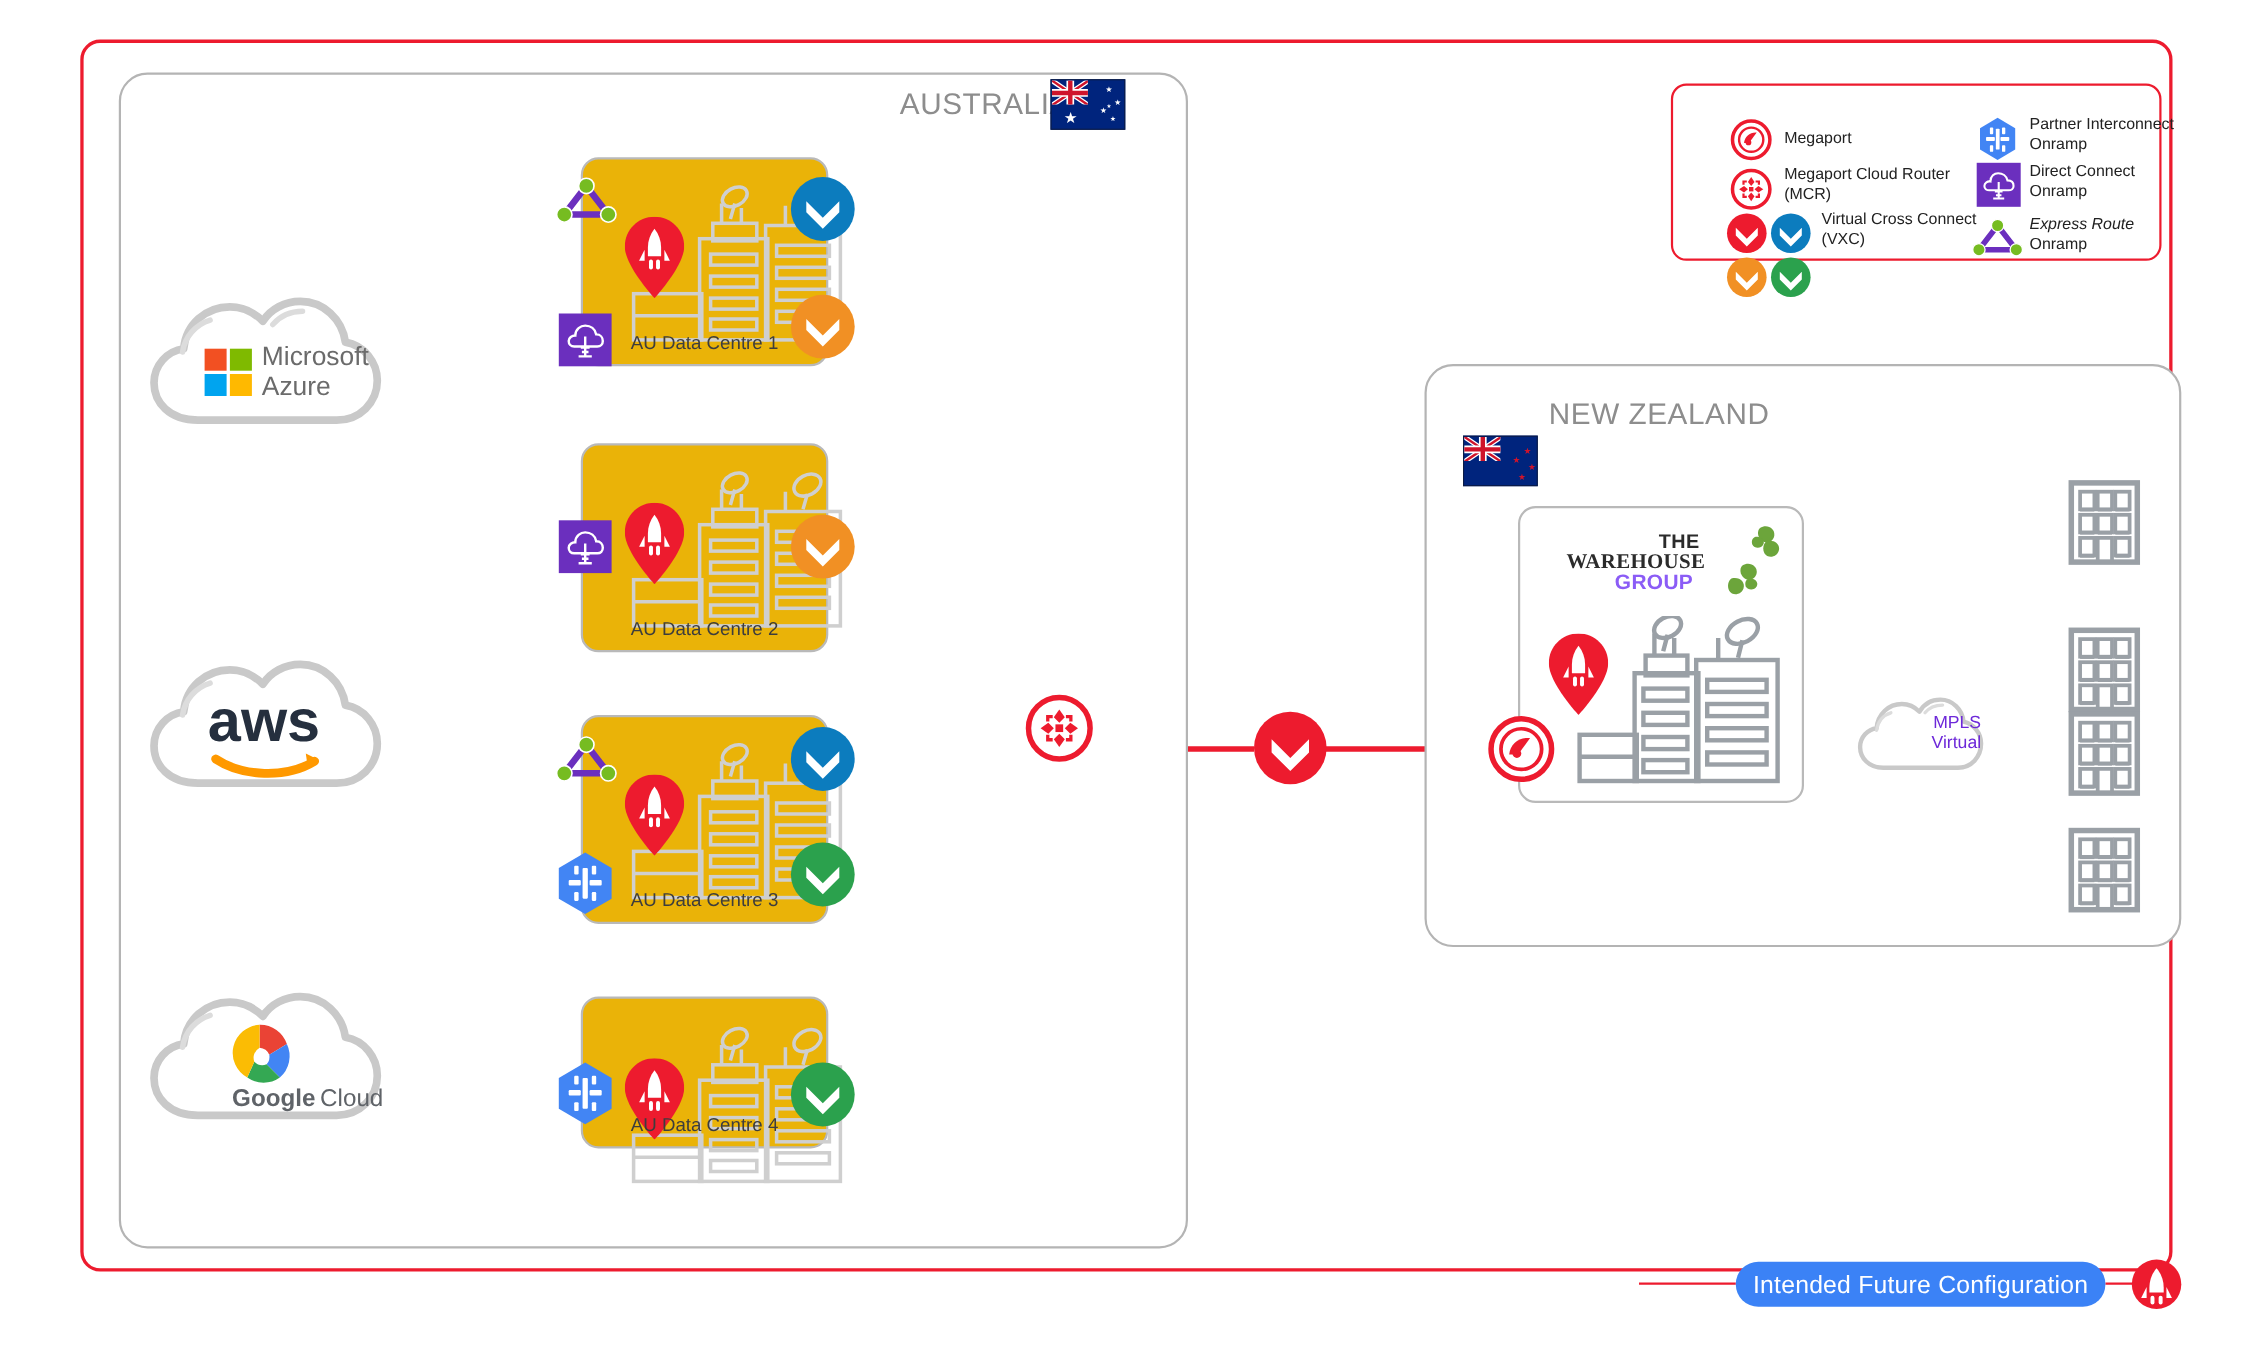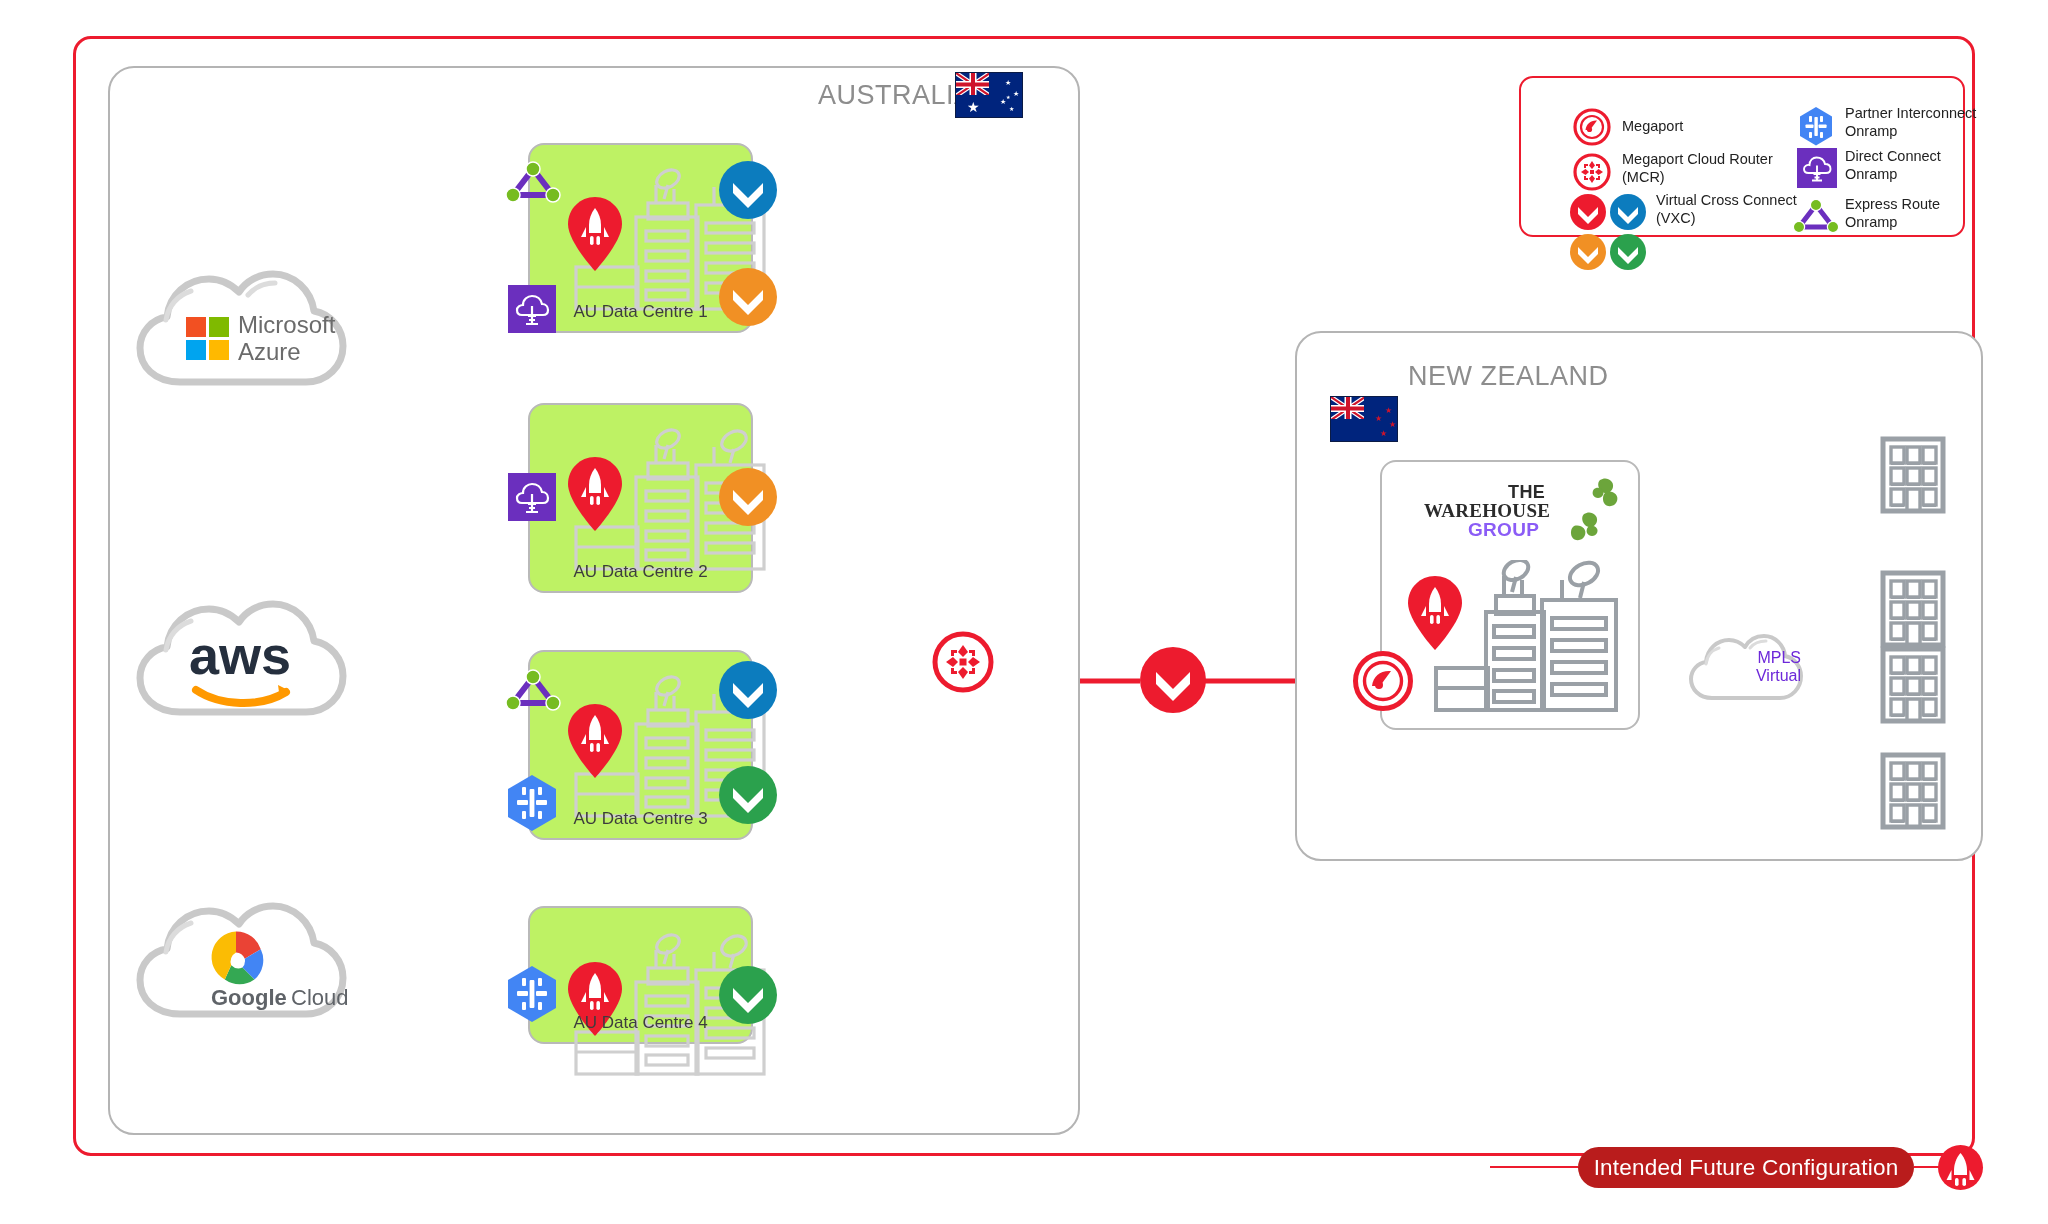--- a/index.html
+++ b/index.html
@@ -18,37 +18,37 @@
             border-radius:26px;box-sizing:border-box;background:#fff;}
 
   .region-title{font-size:27px;color:#8d8d8d;letter-spacing:.5px;white-space:nowrap;}
 
   
   .flag{position:relative;background:#00247D;overflow:hidden;box-sizing:border-box;}
   .flag .uj{position:absolute;left:0;top:0;width:50%;height:50%;overflow:hidden;background:#00247D;}
   .st{position:absolute;color:#fff;line-height:1;}
 
   
-  .dc{border:2px solid #b9b9b9;border-radius:16px;box-sizing:border-box;background:#bef264;}
+  .dc{border:2px solid #b9b9b9;border-radius:16px;box-sizing:border-box;background:#eab308;}
   .dc-label{position:absolute;left:0;right:0;bottom:9px;text-align:center;font-size:17px;color:#3d3d3d;}
 
   
   .cloudwrap{position:absolute;}
 
   
   .vxc{position:absolute;border-radius:50%;}
   .vxc svg{display:block;}
 
   
   .legend{left:1519px;top:76px;width:446px;height:161px;border:2px solid #ED1B2E;
           border-radius:14px;box-sizing:border-box;background:#fff;}
   .lg-text{position:absolute;font-size:14.5px;color:#222;line-height:1.22;}
 
   
-  .banner{position:absolute;left:1578px;top:1147px;width:336px;height:41px;background:#b91c1c;
+  .banner{position:absolute;left:1578px;top:1147px;width:336px;height:41px;background:#3b82f6;
           border-radius:21px;color:#fff;font-size:22.5px;display:flex;align-items:center;
           justify-content:center;letter-spacing:.2px;white-space:nowrap;}
   .banner-badge{position:absolute;left:1938px;top:1145px;width:45px;height:45px;border-radius:50%;
                 background:#ED1B2E;}
 
   
   .mpls-text{position:absolute;width:110px;text-align:right;font-size:16px;color:#6d28d9;line-height:1.14;}
 
   
   .az-sq{position:absolute;width:20px;height:20px;}
@@ -716,21 +716,21 @@
   <div class="lg-text" style="left:1845px;top:166px;">Onramp</div>
 
   <div class="abs" style="left:1790px;top:196px;width:52px;height:40px;">
     <svg width="52" height="40" viewBox="0 0 52 40">
       <path d="M26 9 L43 31 L9 31 Z" fill="none" stroke="#6B2FBE" stroke-width="5" stroke-linejoin="round"></path>
       <circle cx="26" cy="9" r="5.6" fill="#76BC21" stroke="#fff" stroke-width="1.2"></circle>
       <circle cx="9" cy="31" r="5.6" fill="#76BC21" stroke="#fff" stroke-width="1.2"></circle>
       <circle cx="43" cy="31" r="5.6" fill="#76BC21" stroke="#fff" stroke-width="1.2"></circle>
     </svg>
   </div>
-  <div class="lg-text" style="left:1845px;top:196px;">Express Route</div>
+  <div class="lg-text" style="left:1845px;top:196px;font-style:italic;">Express Route</div>
   <div class="lg-text" style="left:1845px;top:214px;">Onramp</div>
 
   <div class="banner">Intended Future Configuration</div>
   <div class="banner-badge">
     <svg width="45" height="45" viewBox="0 0 45 45">
       <g fill="#fff">
         <path d="M22.5 8 C27 13 29 19.5 29 25.5 L29 30 L16 30 L16 25.5 C16 19.5 18 13 22.5 8 Z"></path>
         <path d="M13.5 25 L8.5 35 L13.5 35 Z"></path>
           <path d="M31.5 25 L36.5 35 L31.5 35 Z"></path>
         <rect x="17" y="33" width="3.6" height="8" rx="1.8"></rect>

